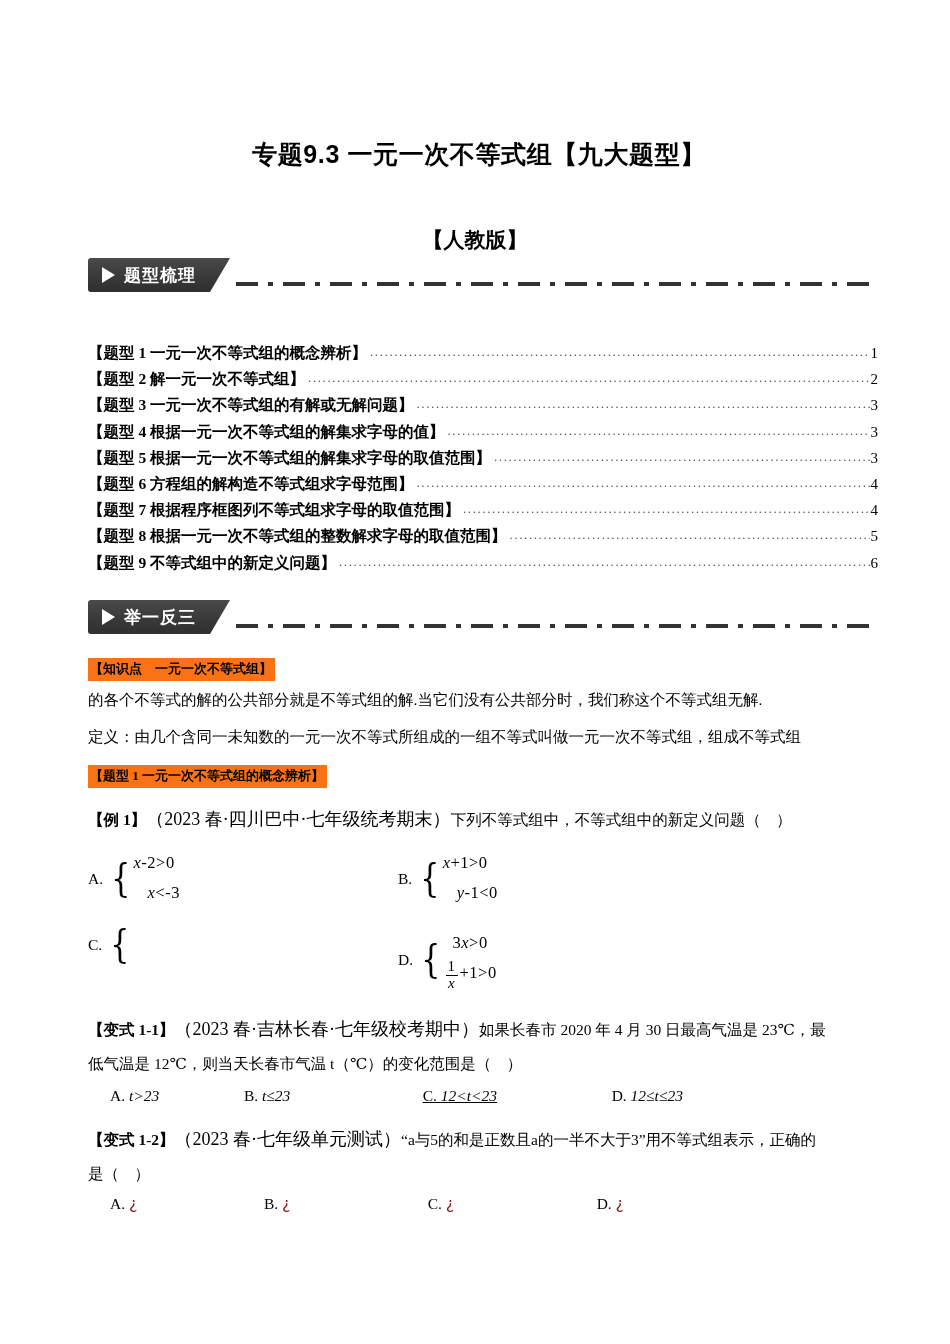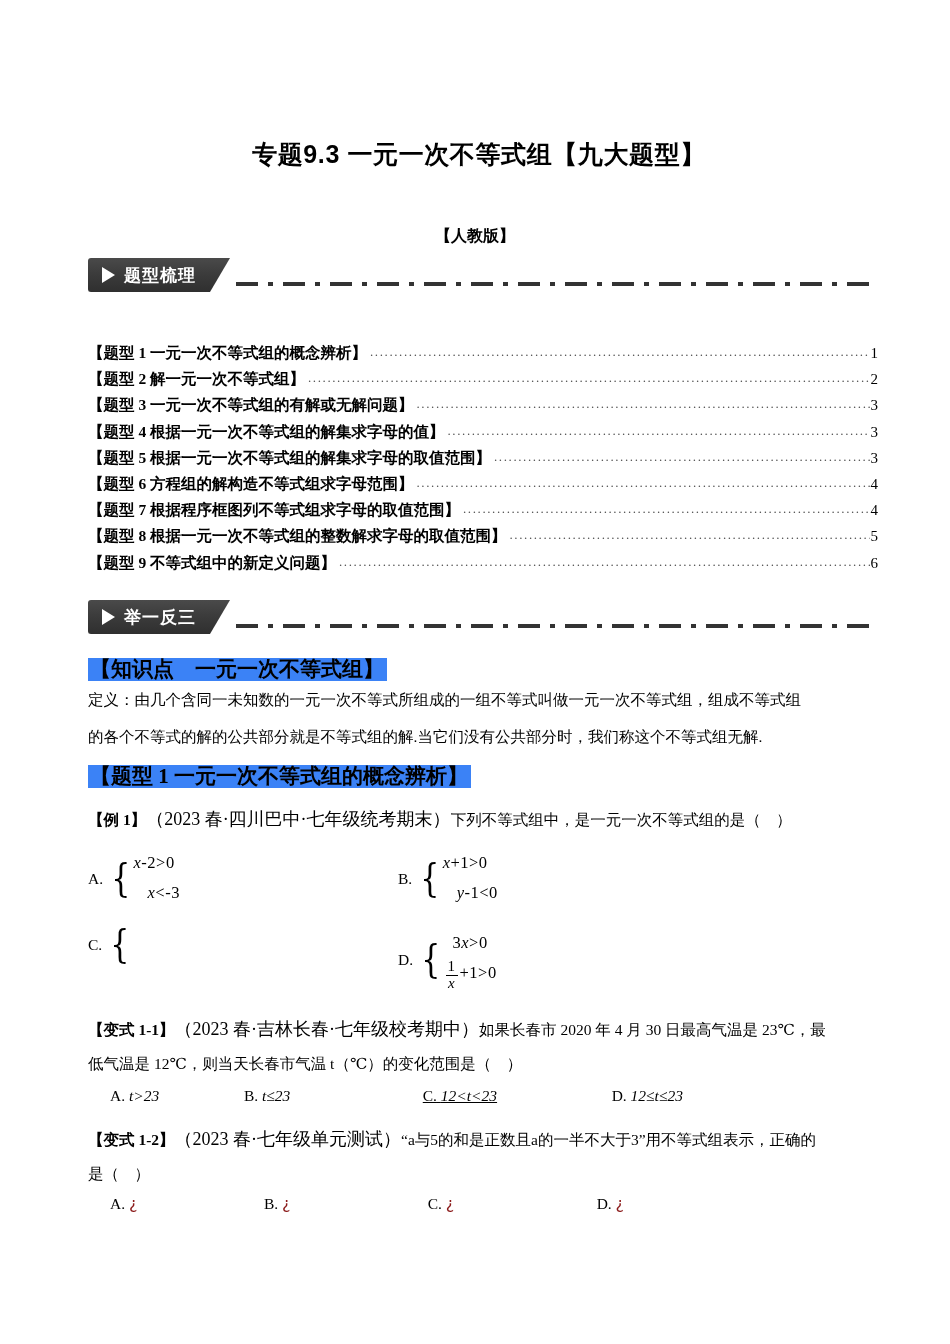--- a/index.html
+++ b/index.html
@@ -38,21 +38,21 @@
     margin-left: 8px;
   }
   .subtitle {
     position: absolute;
     left: 0;
     right: 0;
     top: 226px;
     text-align: center;
     font-family: "Liberation Sans", "DejaVu Sans", sans-serif;
     font-weight: bold;
-    font-size: 16px;
+    font-size: 21px;
   }
 
   
   .banner-row {
     position: absolute;
     left: 88px;
     width: 790px;
     height: 40px;
   }
   .banner {
@@ -122,23 +122,23 @@
     font-size: 13px;
     letter-spacing: 1.6px;
     color: #555;
   }
   .toc-page { flex: none; font-size: 15px; }
 
   
   .block { position: absolute; left: 88px; width: 790px; }
   .kp-head {
     font-weight: bold;
-    font-size: 21px;
+    font-size: 13px;
     display: inline-block;
-    background: #3b82f6;
+    background: #f97316;
     padding: 1px 3px 2px 2px;
     line-height: 20px;
   }
   .para {
     font-size: 15.5px;
     line-height: 37px;
     text-align: justify;
     text-justify: inter-ideograph;
   }
   .qline {
@@ -305,31 +305,31 @@
   <div class="banner-row" style="top:600px;">
     <div class="banner">
       <span class="tri"></span>
       <span>举一反三</span>
     </div>
     <div class="banner-line"></div>
   </div>
 
   <div class="block" style="top:658px;">
     <div><span class="kp-head">【知识点　一元一次不等式组】</span></div>
+    <div class="para">的各个不等式的解的公共部分就是不等式组的解.当它们没有公共部分时，我们称这个不等式组无解.</div>
     <div class="para">定义：由几个含同一未知数的一元一次不等式所组成的一组不等式叫做一元一次不等式组，组成不等式组</div>
-    <div class="para">的各个不等式的解的公共部分就是不等式组的解.当它们没有公共部分时，我们称这个不等式组无解.</div>
   </div>
 
   <div class="block" style="top:765px;">
     <span class="kp-head">【题型 1  一元一次不等式组的概念辨析】</span>
   </div>
 
   <div class="block" style="top:802px;">
     <div class="qline">
-      <b>【例 1】</b><span class="src">（2023 春·四川巴中·七年级统考期末）</span><span>下列不等式组中，是一元一次不等式组的是（　）</span>
+      <b>【例 1】</b><span class="src">（2023 春·四川巴中·七年级统考期末）</span><span>下列不等式组中，不等式组中的新定义问题（　）</span>
     </div>
   </div>
 
   <div class="opt-row" style="top:848px;">
     <div class="opt" style="width:310px;">
       <span class="opt-letter">A.</span>
       <span class="sys">
         <span class="brace">{</span>
         <span class="rows">
           <span class="r"><span class="mathvar">x</span>-2&gt;0</span>

